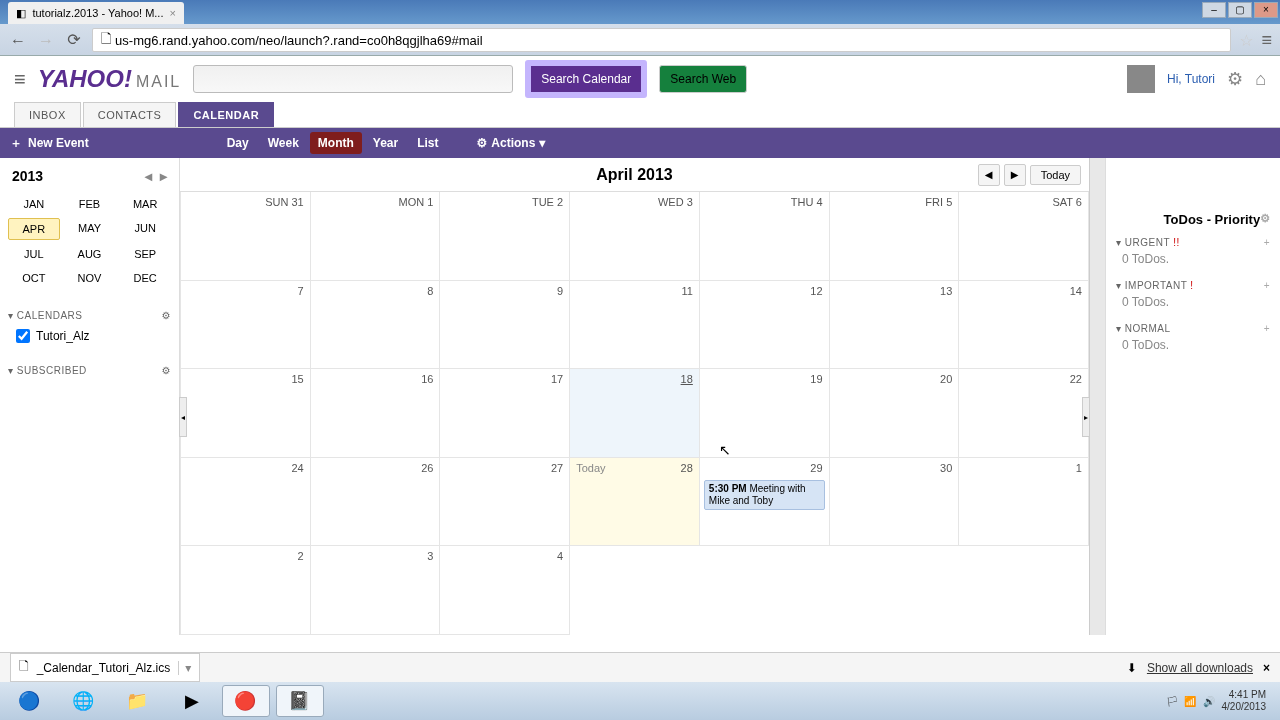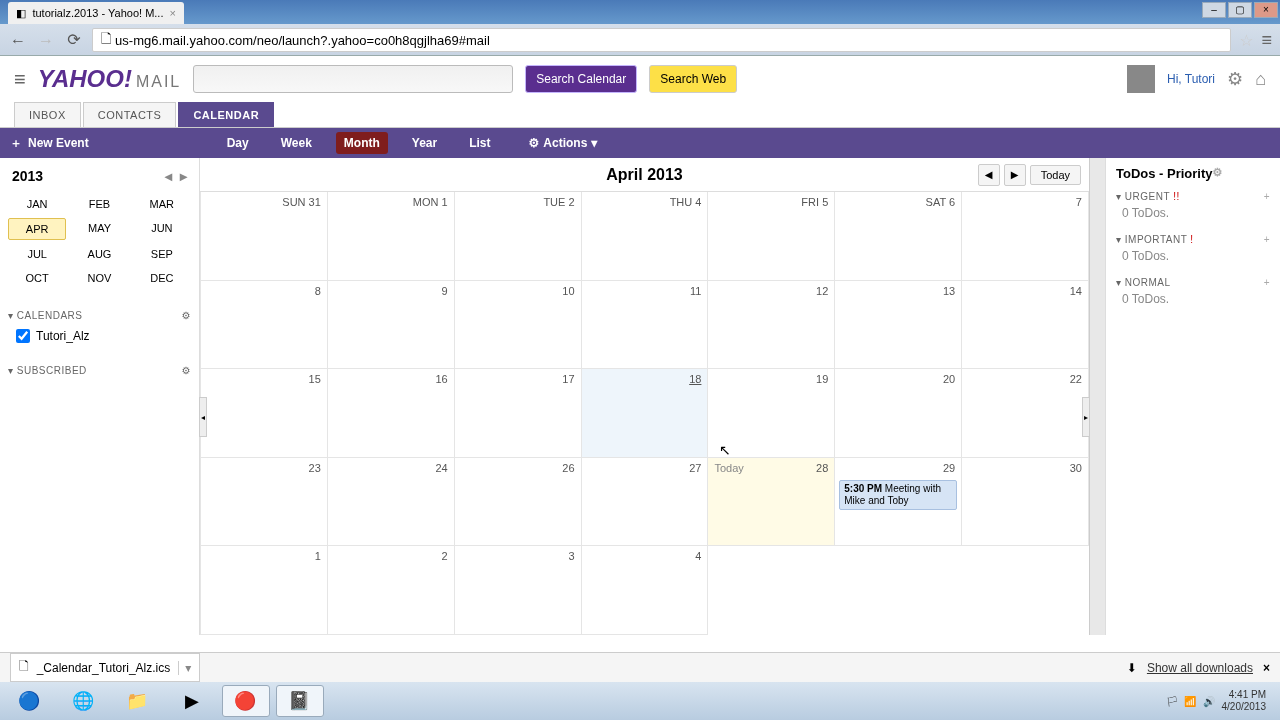--- a/index.html
+++ b/index.html
@@ -18,45 +18,45 @@
 .url-input { flex: 1; height: 24px; border: 1px solid #ccc; border-radius: 2px; padding: 0 8px; font-size: 13px; background: #fff; display: flex; align-items: center; }
 .star { color: #ccc; font-size: 16px; }
 .menu-icon { color: #666; font-size: 18px; }
 
 
 .y-header { height: 46px; display: flex; align-items: center; padding: 0 14px; gap: 12px; }
 .hamburger { font-size: 20px; color: #666; cursor: pointer; }
 .logo { font-family: serif; font-size: 24px; font-weight: bold; color: #5a2e8f; font-style: italic; }
 .logo .mail { font-family: Arial; font-style: normal; font-weight: normal; color: #777; letter-spacing: 2px; font-size: 16px; margin-left: 4px; }
 .search-box { width: 320px; height: 28px; border: 1px solid #bbb; background: linear-gradient(#f0f0f0,#f8f8f8); border-radius: 3px; }
-.btn-purple { background: #5a2e8f; color: #fff; border: 1px solid #c4b5fd; padding: 6px 10px; font-size: 12px; border-radius: 3px; cursor: pointer; }
-.btn-gray { background: #fde047; border: 1px solid #ccc; padding: 6px 10px; font-size: 12px; border-radius: 3px; cursor: pointer; }
+.btn-purple { background: #5a2e8f; color: #fff; border: 6px solid #c4b5fd; padding: 6px 10px; font-size: 12px; border-radius: 3px; cursor: pointer; }
+.btn-gray { background: #15803d; border: 1px solid #ccc; padding: 6px 10px; font-size: 12px; border-radius: 3px; cursor: pointer; }
 .y-header-right { margin-left: auto; display: flex; align-items: center; gap: 12px; }
 .avatar { width: 28px; height: 28px; background: #888; display: inline-block; }
 .greeting { font-size: 12px; color: #2a5db0; }
 .gear-icon, .home-icon { font-size: 18px; color: #888; cursor: pointer; }
 
 
 .main-tabs { height: 26px; display: flex; align-items: flex-end; padding-left: 14px; border-bottom: 1px solid #ccc; }
 .main-tab { padding: 6px 14px; font-size: 11px; color: #555; border: 1px solid #ccc; border-bottom: none; background: #f5f5f5; margin-right: 2px; cursor: pointer; letter-spacing: 0.5px; }
 .main-tab.active { background: #5a4a8f; color: #fff; border-color: #5a4a8f; font-weight: bold; }
 
 
 .toolbar { height: 30px; background: #5a4a8f; display: flex; align-items: center; color: #fff; font-size: 12px; padding: 0 10px; }
 .new-event { display: flex; align-items: center; gap: 6px; font-weight: bold; cursor: pointer; }
-.view-tabs { margin-left: 130px; display: flex; gap: 16px; }
+.view-tabs { margin-left: 130px; display: flex; gap: 3px; }
 .view-tab { cursor: pointer; padding: 4px 8px; border-radius: 3px; font-weight: bold; }
 .view-tab.active { background: #7f1d1d; }
 .actions { margin-left: 30px; display: flex; align-items: center; gap: 4px; cursor: pointer; font-weight: bold; }
 
 
 .content { display: flex; height: 477px; }
 
 
-.sidebar { width: 200px; border-right: 1px solid #ddd; padding: 10px 8px; font-size: 12px; }
+.sidebar { width: 180px; border-right: 1px solid #ddd; padding: 10px 8px; font-size: 12px; }
 .year-nav { display: flex; justify-content: space-between; align-items: center; font-weight: bold; font-size: 14px; margin-bottom: 10px; padding: 0 4px; }
 .year-arrows { display: flex; gap: 8px; color: #888; }
 .month-grid { display: grid; grid-template-columns: repeat(3, 1fr); gap: 4px; margin-bottom: 18px; }
 .mg-cell { text-align: center; padding: 4px 0; font-size: 11px; cursor: pointer; border-radius: 2px; }
 .mg-cell.sel { background: #fff3c0; border: 1px solid #e0c050; }
 .sec-head { font-size: 10px; color: #666; letter-spacing: 0.5px; display: flex; justify-content: space-between; align-items: center; margin: 8px bottom 6px; padding: 4px 0; }
 .cal-item { display: flex; align-items: center; gap: 6px; padding: 4px 0 4px 8px; }
 .cal-check { width: 14px; height: 14px; }
 
 
@@ -76,21 +76,21 @@
 .cal-cell.highlight { background: #eef5fb; }
 .cal-cell.highlight .cell-hdr { text-decoration: underline; }
 .event { margin: 2px 4px; background: #d6e4f5; border: 1px solid #a8c0e0; border-radius: 2px; padding: 2px 4px; font-size: 10px; line-height: 12px; }
 .event .time { font-weight: bold; }
 .collapse-left { position: absolute; left: -1px; top: 50%; width: 8px; height: 40px; background: #eee; border: 1px solid #ccc; font-size: 8px; text-align: center; line-height: 40px; cursor: pointer; }
 .collapse-right { position: absolute; right: -1px; top: 50%; width: 8px; height: 40px; background: #eee; border: 1px solid #ccc; font-size: 8px; text-align: center; line-height: 40px; cursor: pointer; }
 .scroll-stub { width: 16px; background: #e8e8e8; border-left: 1px solid #ccc; }
 
 
 .todos { width: 175px; border-left: 1px solid #ddd; padding: 8px 10px; font-size: 12px; position: relative; }
-.todos-head { font-weight: bold; font-size: 13px; margin-bottom: 10px; display:flex; justify-content:flex-start; }
+.todos-head { font-weight: bold; font-size: 13px; margin-bottom: 10px; display:flex; justify-content:flex-end;margin-top:46px; }
 .todo-sec { margin-bottom: 14px; }
 .todo-sec-h { font-size: 10px; color: #666; letter-spacing: 0.5px; display: flex; justify-content: space-between; }
 .todo-empty { color: #888; padding: 4px 0 0 6px; }
 
 
 .dl-bar { position: absolute; bottom: 38px; left: 0; right: 0; height: 30px; background: #f5f5f5; border-top: 1px solid #ccc; display: flex; align-items: center; padding: 0 10px; font-size: 12px; }
 .dl-item { display: flex; align-items: center; gap: 8px; border: 1px solid #ccc; padding: 3px 8px; background: #fff; }
 .dl-right { margin-left: auto; display: flex; align-items: center; gap: 10px; }
 .dl-link { text-decoration: underline; color: #333; cursor: pointer; }
 
@@ -118,21 +118,21 @@
       <div class="win-btn">▢</div>
       <div class="win-btn" style="background:#d98;">×</div>
     </div>
   </div>
   <div class="addr-bar">
     <div class="nav-btn">←</div>
     <div class="nav-btn disabled">→</div>
     <div class="nav-btn">⟳</div>
     <div class="url-input">
       <span>🗋</span>&nbsp;
-      <span>us-mg6.mail.yahoo.com/neo/launch?.yahoo=co0h8qgjlha69#mail</span>
+      <span>us-mg6.rand.yahoo.com/neo/launch?.rand=co0h8qgjlha69#mail</span>
     </div>
     <div class="star">☆</div>
     <div class="menu-icon">≡</div>
   </div>
 </div>
 
 <div class="y-header">
   <div class="hamburger">≡</div>
   <div class="logo">
     <span>YAHOO!</span><span class="mail">MAIL</span>
@@ -224,39 +224,39 @@
         <div class="cal-cell other">
           <div class="cell-hdr"><span class="dow">SUN</span> 31</div>
         </div>
         <div class="cal-cell">
           <div class="cell-hdr"><span class="dow">MON</span> 1</div>
         </div>
         <div class="cal-cell">
           <div class="cell-hdr"><span class="dow">TUE</span> 2</div>
         </div>
         <div class="cal-cell">
+          <div class="cell-hdr"><span class="dow">WED</span> 3</div>
+        </div>
+        <div class="cal-cell">
           <div class="cell-hdr"><span class="dow">THU</span> 4</div>
         </div>
         <div class="cal-cell">
           <div class="cell-hdr"><span class="dow">FRI</span> 5</div>
         </div>
         <div class="cal-cell">
           <div class="cell-hdr"><span class="dow">SAT</span> 6</div>
         </div>
         <div class="cal-cell">
           <div class="cell-hdr">7</div>
         </div>
         <div class="cal-cell">
           <div class="cell-hdr">8</div>
         </div>
         <div class="cal-cell">
           <div class="cell-hdr">9</div>
-        </div>
-        <div class="cal-cell">
-          <div class="cell-hdr">10</div>
         </div>
         <div class="cal-cell">
           <div class="cell-hdr">11</div>
         </div>
         <div class="cal-cell">
           <div class="cell-hdr">12</div>
         </div>
         <div class="cal-cell">
           <div class="cell-hdr">13</div>
         </div>
@@ -276,23 +276,20 @@
           <div class="cell-hdr">18</div>
         </div>
         <div class="cal-cell">
           <div class="cell-hdr">19</div>
         </div>
         <div class="cal-cell">
           <div class="cell-hdr">20</div>
         </div>
         <div class="cal-cell">
           <div class="cell-hdr">22</div>
-        </div>
-        <div class="cal-cell">
-          <div class="cell-hdr">23</div>
         </div>
         <div class="cal-cell">
           <div class="cell-hdr">24</div>
         </div>
         <div class="cal-cell">
           <div class="cell-hdr">26</div>
         </div>
         <div class="cal-cell">
           <div class="cell-hdr">27</div>
         </div>

